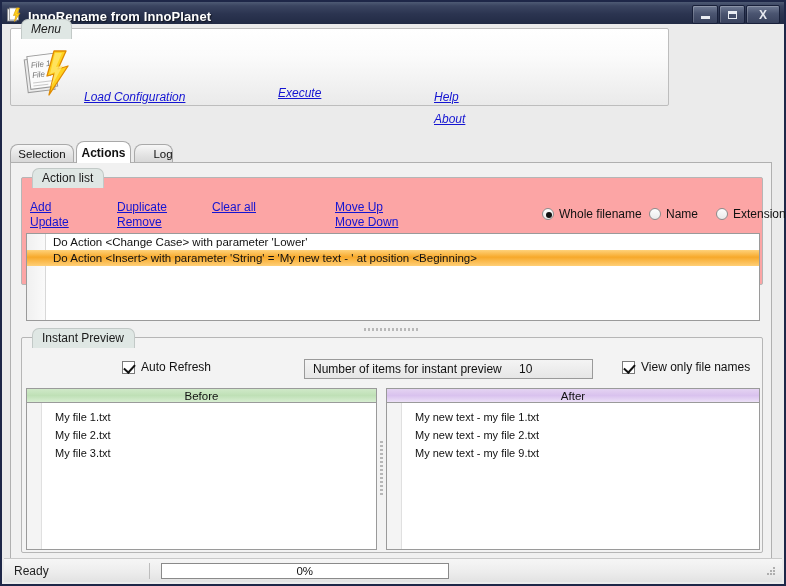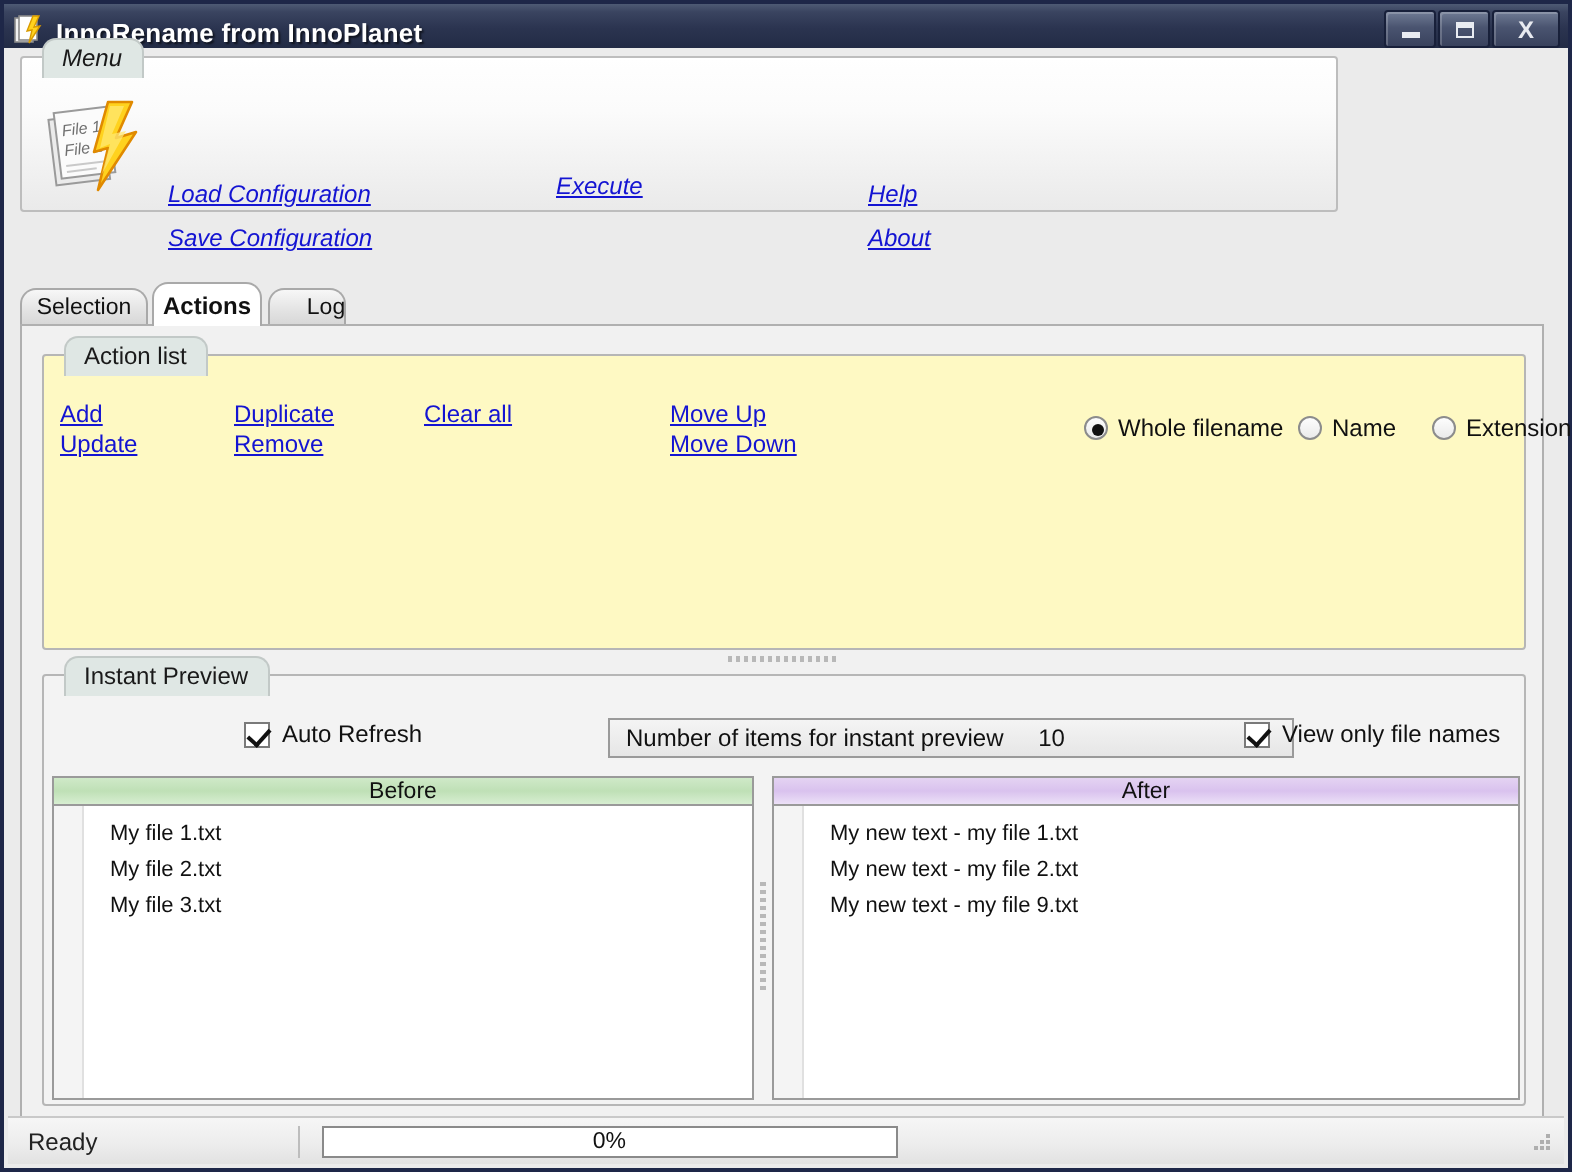--- a/index.html
+++ b/index.html
@@ -91,21 +91,21 @@
     background:#ffffff;height:22px;font-weight:bold;z-index:3;
   }
 
   
   #mainpanel{
     position:absolute;left:8px;top:138px;width:762px;height:404px;
     box-sizing:border-box;border:1px solid #b0b0b0;background:#f1f1f1;
   }
 
   
-  #actiongroup{left:10px;top:14px;width:742px;height:148px;background:#fef9c3;}
+  #actiongroup{left:10px;top:14px;width:742px;height:108px;background:#fca5a5;}
   .actlinks{position:absolute;font-size:12px;line-height:15px;}
   .radiorow{position:absolute;display:flex;align-items:center;gap:5px;font-size:12px;color:#111;}
   .radio{
     width:12px;height:12px;border-radius:50%;box-sizing:border-box;
     border:1px solid #8c8c8c;background:linear-gradient(to bottom,#fdfdfd,#eaeaea);
     display:inline-block;position:relative;flex:0 0 auto;
   }
   .radio.on::after{
     content:"";position:absolute;left:3px;top:3px;width:6px;height:6px;border-radius:50%;background:#111;
   }
@@ -217,21 +217,20 @@
             <line x1="11" y1="32" x2="30" y2="32" stroke="#c9c9c9" stroke-width="1"></line>
             <line x1="11" y1="35" x2="26" y2="35" stroke="#c9c9c9" stroke-width="1"></line>
           </g>
           <polygon points="33,2 45,2 37,20 47,17 28,46 33,25 26,27" fill="#ffd21e" stroke="#e08a00" stroke-width="1.3" stroke-linejoin="round"></polygon>
           <polygon points="34,4 41,4 35,18 42,16.5 30,38 34,23 29,25" fill="#ffe873" opacity="0.75"></polygon>
         </svg>
       </div>
 
       <div class="linkcol" style="left:73px;top:21px;line-height:22px;">
         <a class="ilink">Load Configuration</a>
-        <a class="ilink">Save Configuration</a>
       </div>
 
       <div class="linkcol" style="left:267px;top:21px;">
         <a class="ilink">Execute</a>
       </div>
 
 
       <div class="linkcol" style="left:423px;top:21px;line-height:22px;">
         <a class="ilink">Help</a>
         <a class="ilink">About</a>
@@ -271,39 +270,44 @@
         </div>
         <div class="radiorow" style="left:627px;top:29px;">
           <span class="radio"></span>
           <span>Name</span>
         </div>
         <div class="radiorow" style="left:694px;top:29px;">
           <span class="radio"></span>
           <span>Extension</span>
         </div>
 
+        <div class="listctl" style="left:4px;top:55px;width:734px;height:88px;">
+          <div class="listgutter"></div>
+          <div class="lrow">Do Action &lt;Change Case&gt; with parameter 'Lower'</div>
+          <div class="lrow sel">Do Action &lt;Insert&gt; with parameter 'String'  = 'My new text - ' at position &lt;Beginning&gt;</div>
+        </div>
       </div>
 
       <div class="hsplit" style="left:10px;top:163px;width:742px;">
         <div class="grip"></div>
       </div>
 
       <div id="previewgroup" class="groupbox">
         <div class="gcaption">Instant Preview</div>
 
         <div class="linkcol" style="left:8px;top:23px;">
           <a class="ilink">Refresh</a>
         </div>
 
         <div class="checkrow" style="left:100px;top:22px;">
           <span class="chk on"></span>
           <span>Auto Refresh</span>
         </div>
 
-        <div class="numfield" style="left:282px;top:21px;width:343px;">
+        <div class="numfield" style="left:282px;top:21px;width:289px;">
           <span>Number of items for instant preview</span>
           <span class="num">10</span>
         </div>
 
         <div class="checkrow" style="left:600px;top:22px;">
           <span class="chk on"></span>
           <span>View only file names</span>
         </div>
 
         <div class="pane" style="left:4px;top:50px;width:351px;height:162px;">

